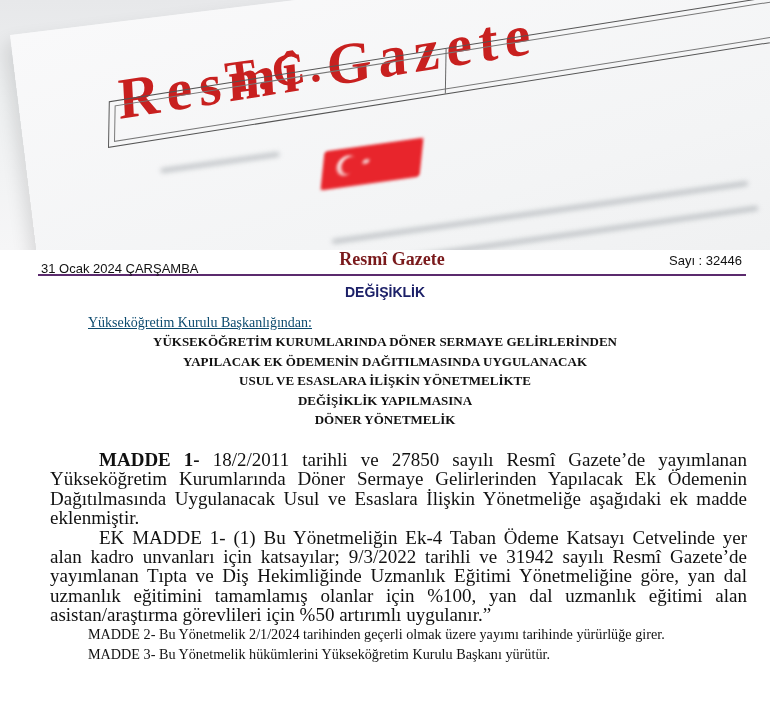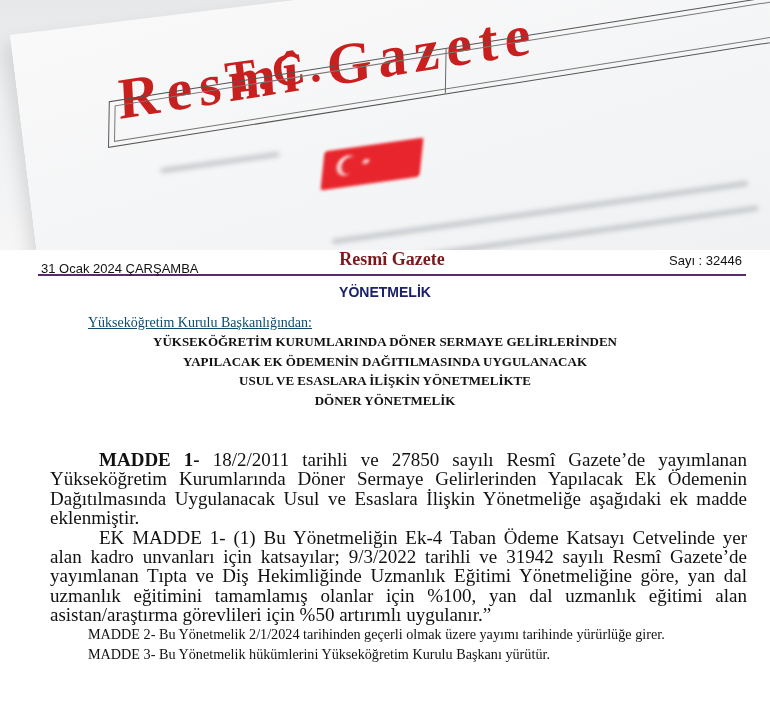--- a/index.html
+++ b/index.html
@@ -107,27 +107,28 @@
     <div class="moon"></div>
     <div class="star"></div>
   </div>
 </div>
 
 <div class="doc-header">
   <span class="doc-date">31 Ocak 2024 ÇARŞAMBA</span>
   <div class="doc-name">Resmî Gazete</div>
   <span class="doc-issue">Sayı : 32446</span>
 </div>
-<div class="section-title">YÖNETMELİK</div>
+<div class="section-title">DEĞİŞİKLİK</div>
 
 <div class="issuer">Yükseköğretim Kurulu Başkanlığından:</div>
 <div class="reg-title">
   <div>YÜKSEKÖĞRETİM KURUMLARINDA DÖNER SERMAYE GELİRLERİNDEN</div>
   <div>YAPILACAK EK ÖDEMENİN DAĞITILMASINDA UYGULANACAK</div>
   <div>USUL VE ESASLARA İLİŞKİN YÖNETMELİKTE</div>
+  <div>DEĞİŞİKLİK YAPILMASINA</div>
   <div>DÖNER YÖNETMELİK</div>
 </div>
 
 <div class="body">
   <p class="indent"><span class="madde-label">MADDE 1-</span><span> 18/2/2011 tarihli ve 27850 sayılı Resmî Gazete’de yayımlanan Yükseköğretim Kurumlarında Döner Sermaye Gelirlerinden Yapılacak Ek Ödemenin Dağıtılmasında Uygulanacak Usul ve Esaslara İlişkin Yönetmeliğe aşağıdaki ek madde eklenmiştir.</span></p>
   <p class="indent"><span>EK MADDE 1- (1) Bu Yönetmeliğin Ek-4 Taban Ödeme Katsayı Cetvelinde yer alan kadro unvanları için katsayılar; 9/3/2022 tarihli ve 31942 sayılı Resmî Gazete’de yayımlanan Tıpta ve Diş Hekimliğinde Uzmanlık Eğitimi Yönetmeliğine göre, yan dal uzmanlık eğitimini tamamlamış olanlar için %100, yan dal uzmanlık eğitimi alan asistan/araştırma görevlileri için %50 artırımlı uygulanır.”</span></p>
 </div>
 
 <div class="tail">
   <p><span class="madde-label">MADDE 2-</span><span> Bu Yönetmelik 2/1/2024 tarihinden geçerli olmak üzere yayımı tarihinde yürürlüğe girer.</span></p>

